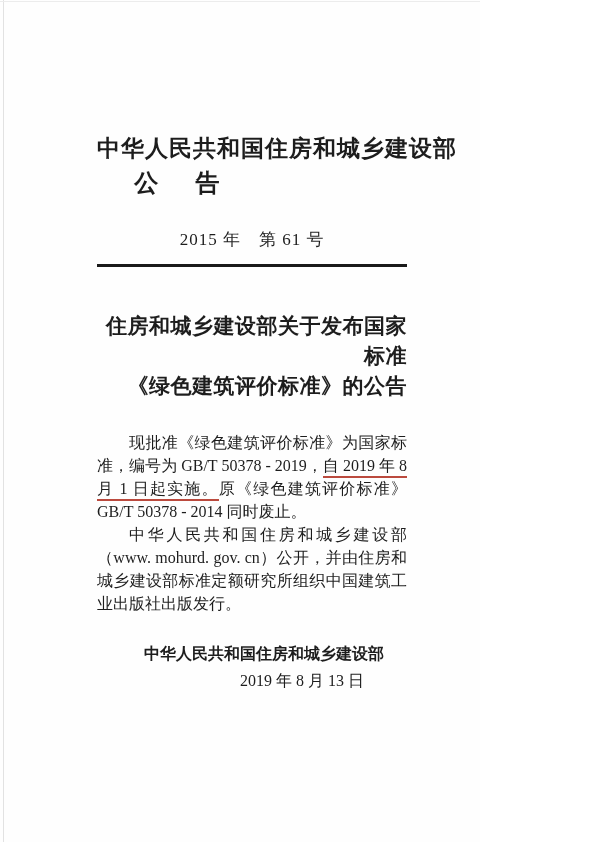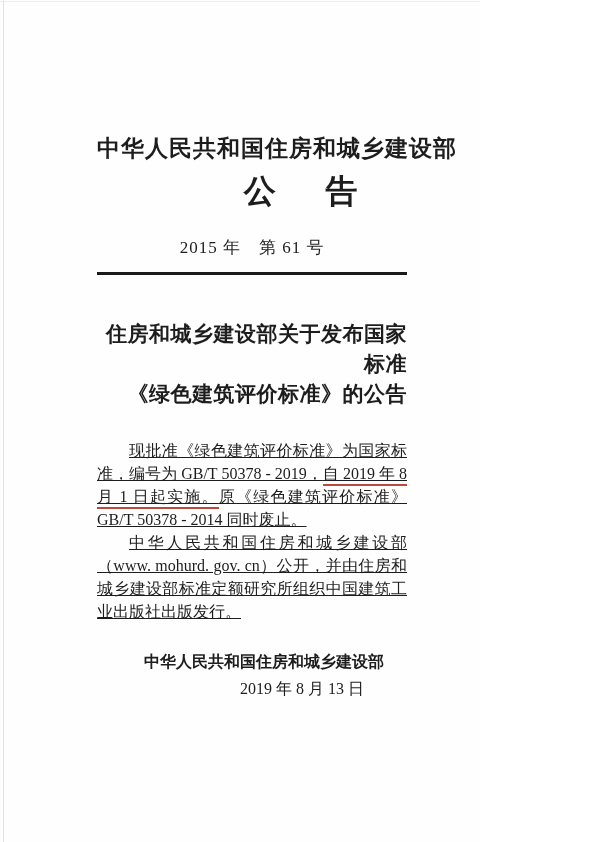--- a/index.html
+++ b/index.html
@@ -33,27 +33,27 @@
   }
   .ministry-title {
     font-size: 23px;
     font-weight: bold;
     text-align: center;
     letter-spacing: 1px;
     line-height: 30px;
     white-space: nowrap;
   }
   .announcement-word {
-    font-size: 32px;
+    font-size: 24px;
     font-weight: bold;
-    text-align: right;
+    text-align: left;
     letter-spacing: 1.55em;
     text-indent: 1.55em; 
     line-height: 30px;
-    margin-top: 12px;
+    margin-top: 4px;
   }
   .issue-number {
     font-size: 17px;
     text-align: center;
     letter-spacing: 1px;
     line-height: 24px;
     margin-top: 30px;
   }
   .divider-rule {
     height: 3px;
@@ -66,21 +66,20 @@
     font-weight: bold;
     text-align: right;
     line-height: 30px;
     letter-spacing: 0.5px;
   }
   .body-text {
     margin-top: 30px;
     font-size: 16px;
     line-height: 23px;
     text-align: justify;
-    text-decoration: underline;
   }
   .body-text p {
     margin: 0;
     text-indent: 2em;
   }
   .u-red {
     border-bottom: 2px solid #bb4a3e;
     padding-bottom: 2px;
   }
   .signature {

